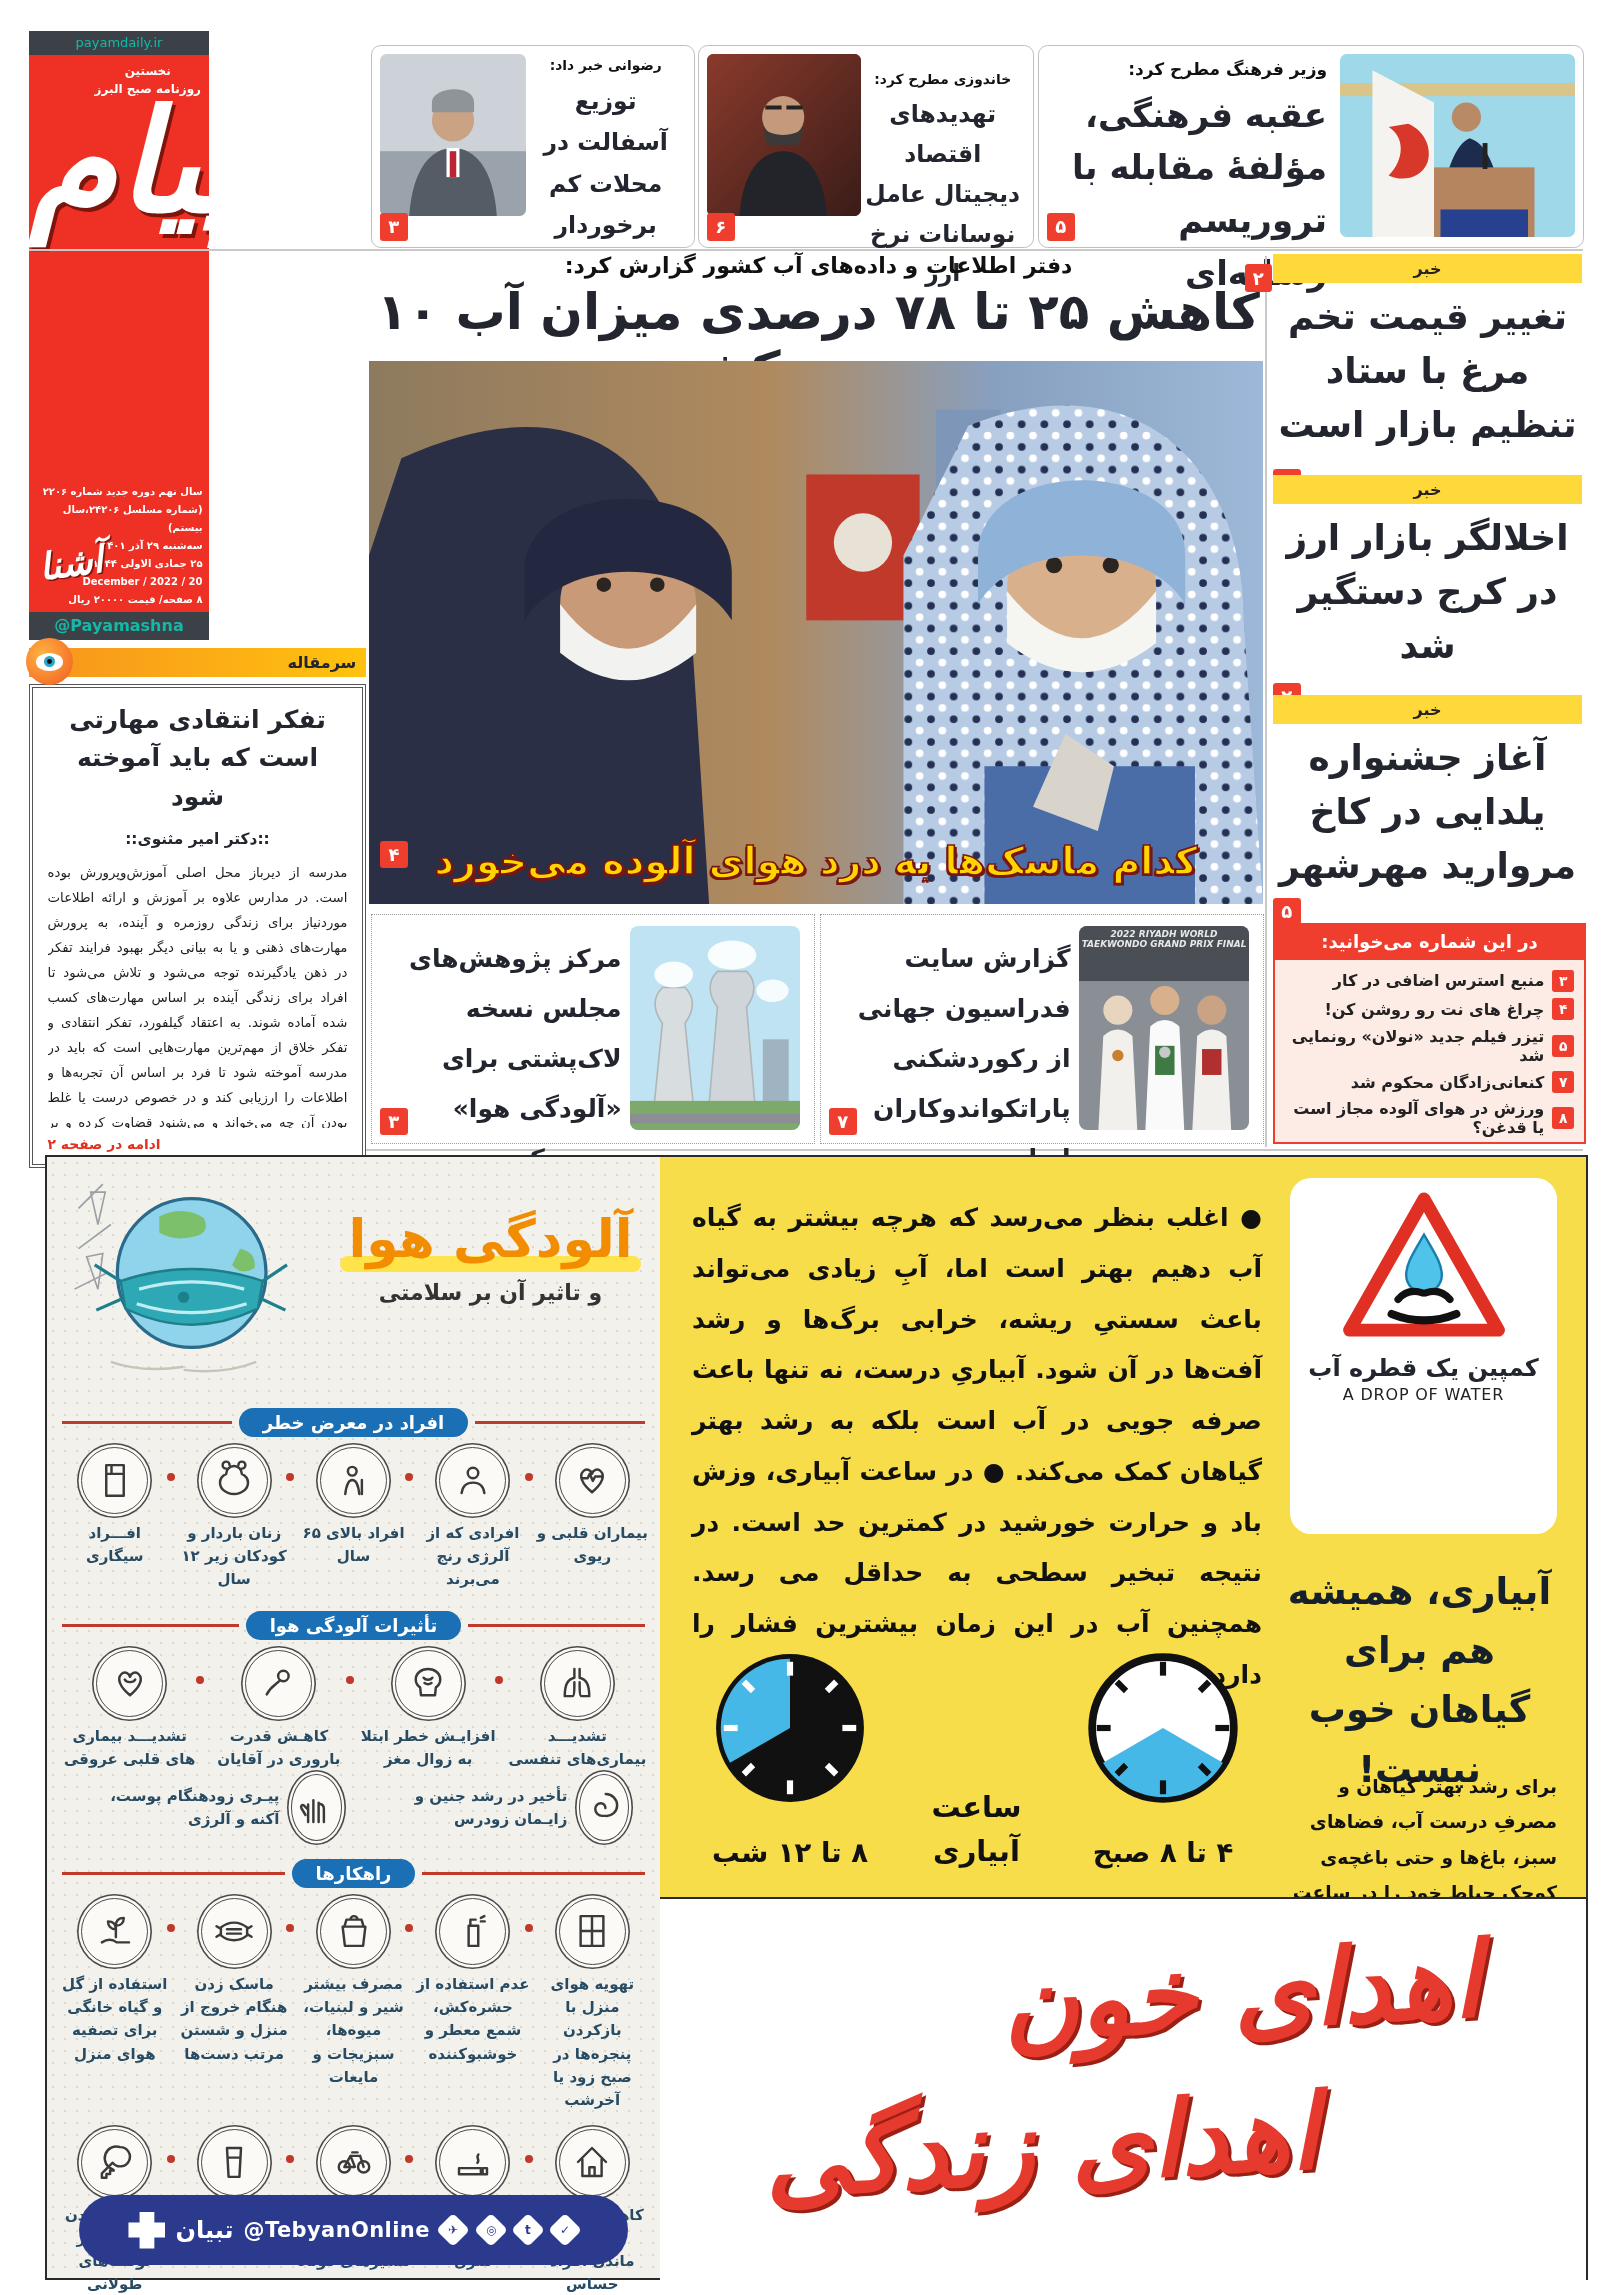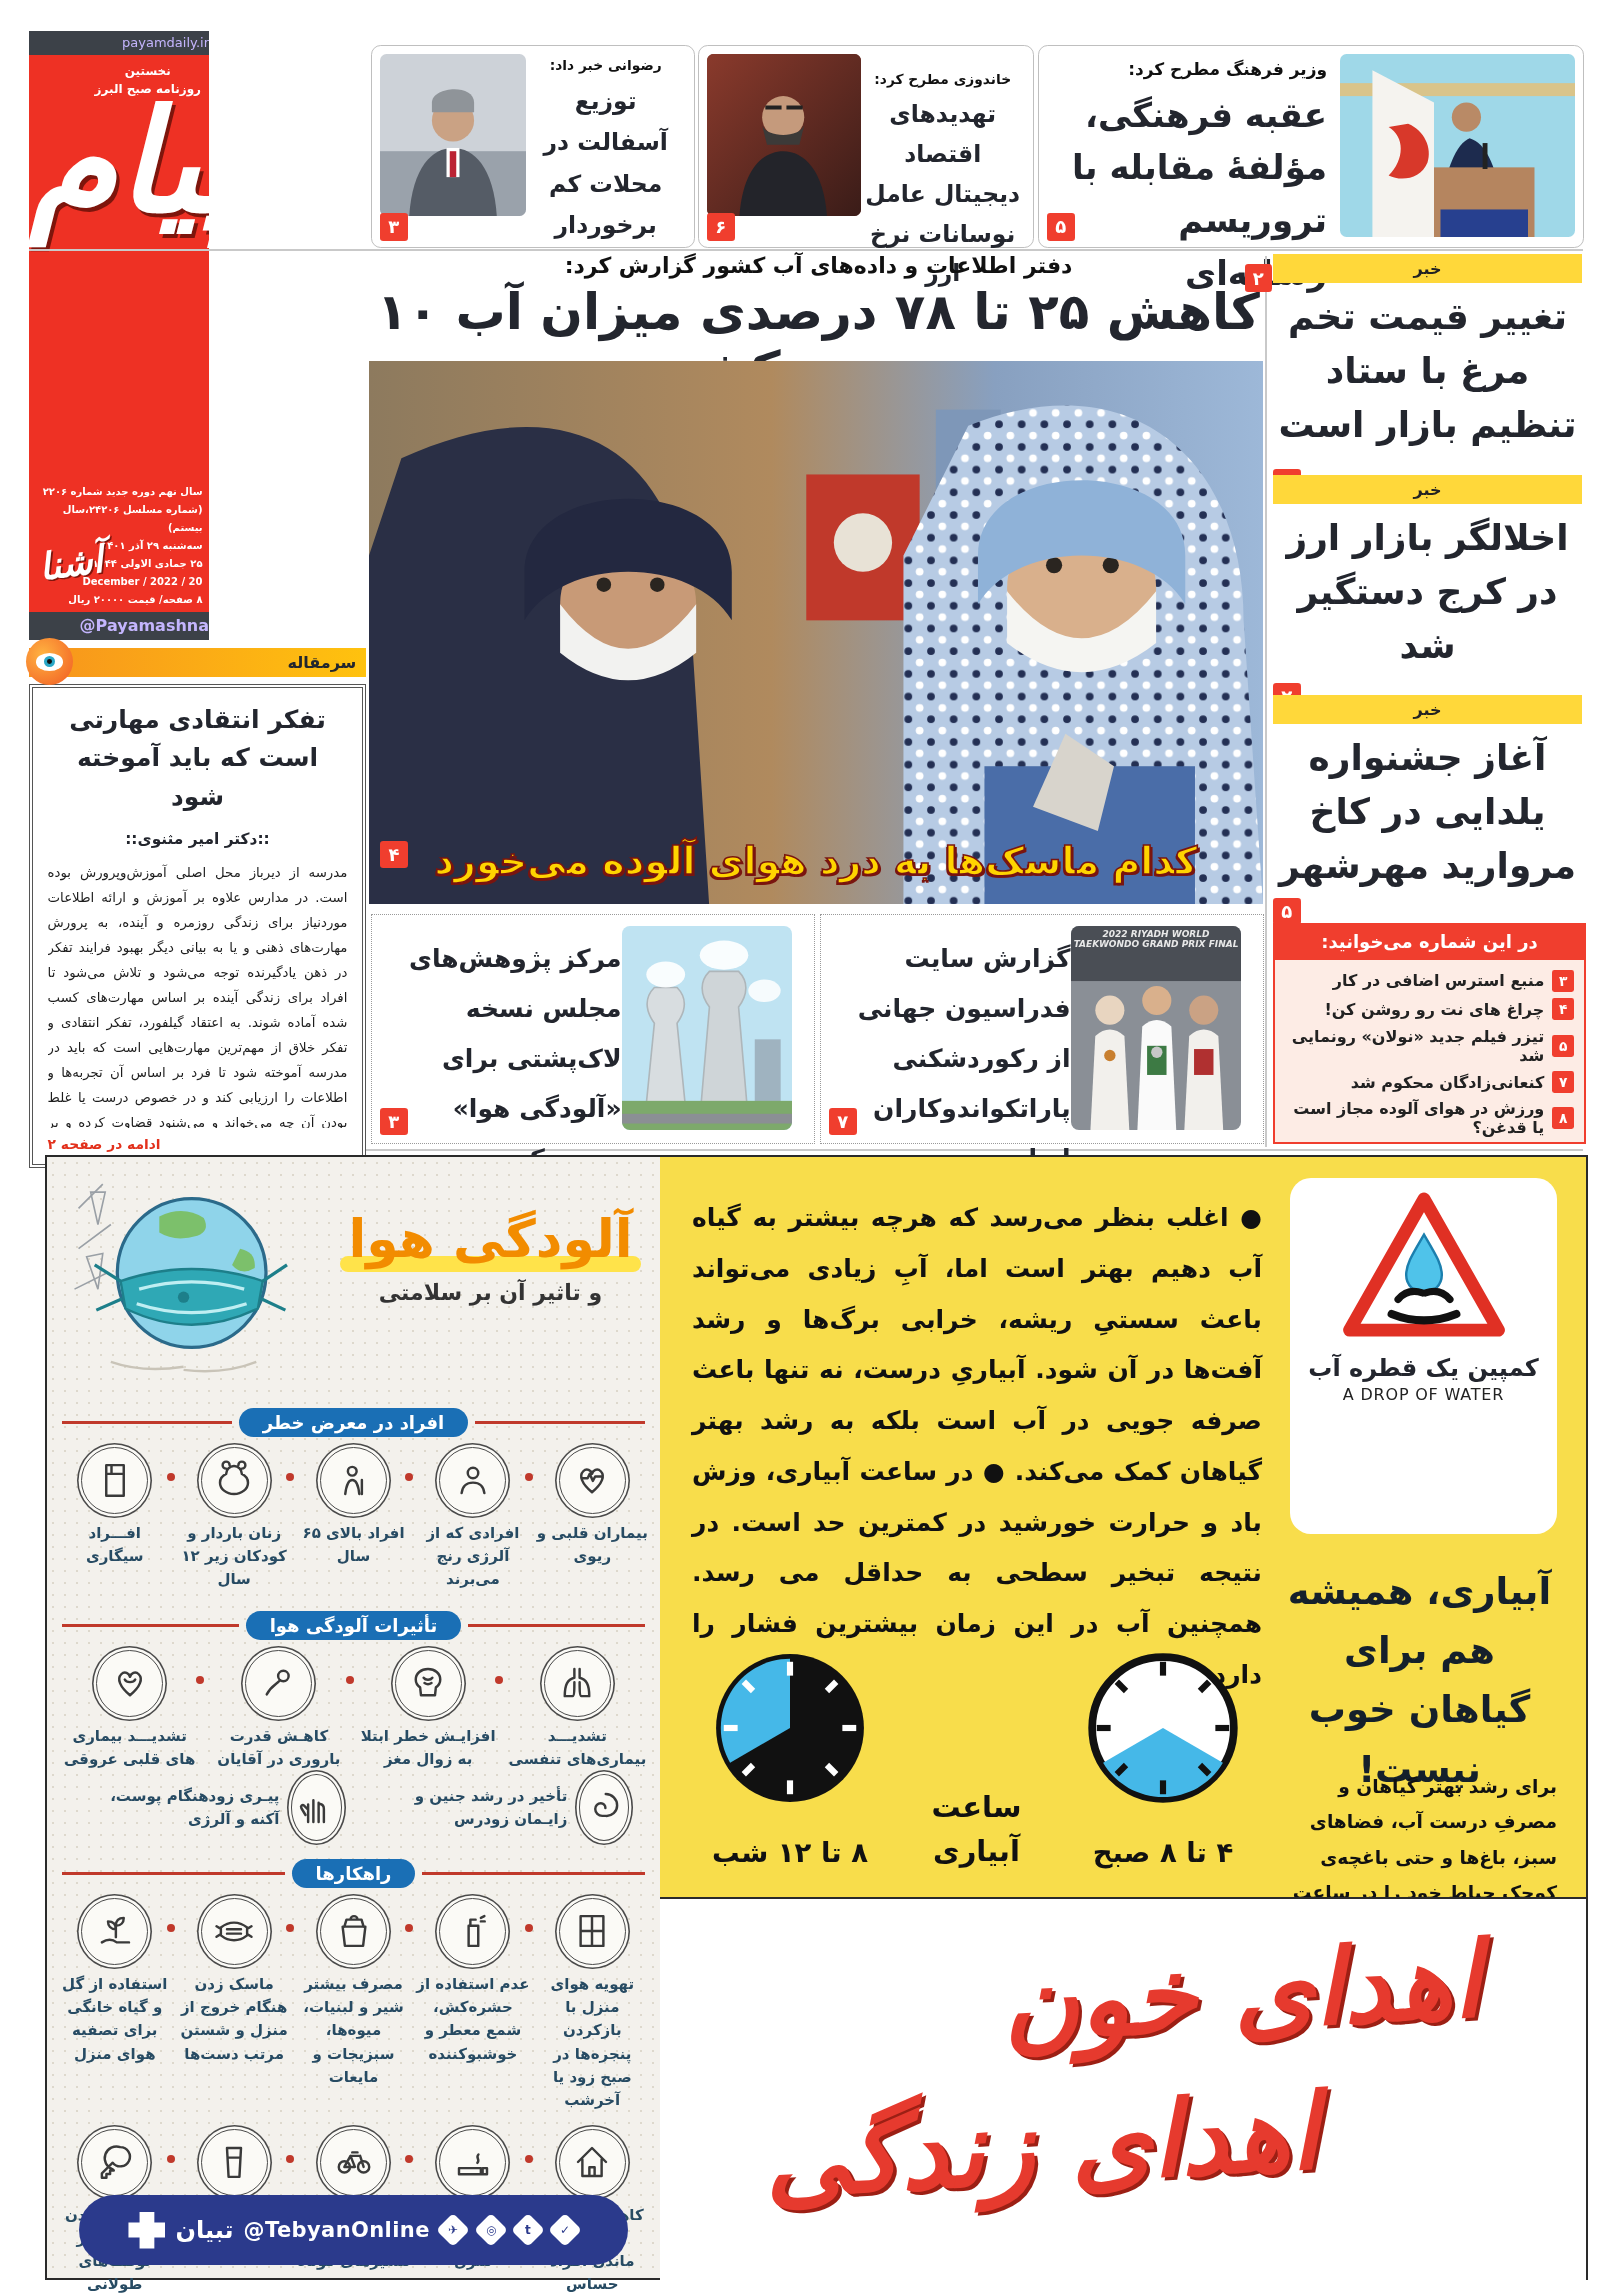--- a/index.html
+++ b/index.html
@@ -2,21 +2,21 @@
 <html style="font-size:13px"><head>
 <meta charset="utf-8">
 <style>
   html,body{margin:0;padding:0;background:#e9e9e9;}
   #page{position:relative;width:1607px;height:2295px;background:#ffffff;overflow:hidden;
         font-family:"DejaVu Sans",sans-serif;color:#23262e;}
   .abs{position:absolute;}
   .rtl{direction:rtl;}
   
   #mast{left:29px;top:31px;width:180px;height:609px;}
-  .mbar{background:#3c4148;color:#c4b5fd;text-align:right;}
+  .mbar{background:#3c4148;color:#14b8a6;text-align:center;}
   #mast-url{height:24px;line-height:24px;font-size:13px;}
   #mast-red{position:relative;height:557px;background:#ee3124;overflow:hidden;}
   #mast-tag{position:absolute;top:6.5px;right:8px;color:#fff;font-size:12px;font-weight:bold;text-align:center;line-height:1.5;}
   #mast-logo{position:absolute;top:24px;left:0;width:100%;text-align:center;color:#fff;
              font-size:142px;font-weight:bold;text-shadow:3.2px 4px 0 #7e150c;font-style:italic;}
   #mast-dates{position:absolute;top:428px;right:6.5px;color:#fff;font-size:10px;font-weight:bold;
               text-align:right;line-height:1.8;direction:rtl;}
   #mast-logo2{position:absolute;left:9.7px;bottom:27.5px;color:#fff;font-size:37px;font-weight:bold;
               font-style:italic;transform:rotate(-8deg);text-shadow:1.6px 1.6px 0 #7e150c;}
   #mast-handle{height:27.5px;line-height:27.5px;font-size:16px;font-weight:bold;}
@@ -34,21 +34,21 @@
   #lead .kick{font-size:22px;margin-bottom:4.9px;}
   #lead .ttl{font-size:50px;letter-spacing:-0.8px;}
   
   #mainphoto{left:369px;top:361px;width:894px;height:543px;overflow:hidden;}
   #caption{position:absolute;left:0;right:0;bottom:21px;text-align:center;font-size:38px;font-weight:bold;
            color:#ffd400;-webkit-text-stroke:1.6px #7a150f;text-shadow:2.4px 2.4px 0 #7a150f,-1.6px 1.6px 0 #7a150f;}
   
   .sbox{border:1.6px dotted #9a9a9a;background:#fff;}
   .sbox .stitle{position:absolute;right:auto;left:14.6px;top:19.4px;width:235px;text-align:right;
                 font-size:25px;font-weight:bold;line-height:2.0;direction:rtl;}
-  .sbox .sphoto{position:absolute;right:22px;top:11.3px;border-radius:8px;overflow:hidden;margin-left:36px;}
+  .sbox .sphoto{position:absolute;right:14px;top:11.3px;border-radius:8px;overflow:hidden;margin-left:36px;}
   
   .rnews{left:1273px;width:309px;text-align:center;}
   .ybar{height:29px;line-height:29px;background:#ffd83a;font-size:16px;font-weight:bold;color:#222;}
   .rnews .ttl{font-size:36px;line-height:1.5;margin-top:6.5px;}
   #hl{left:1273px;top:923px;width:309px;height:217px;border:2.4px solid #f03e2e;background:#fdece5;}
   #hl-head{height:36px;line-height:36px;background:#f03e2e;color:#fff;text-align:center;
            font-size:18px;font-weight:bold;margin:-0.8px -0.8px 6.5px -0.8px;}
   .hlrow{display:flex;direction:rtl;align-items:center;gap:8px;padding:3.2px 9.7px;}
   .hlnum{width:22px;height:22px;background:#f03e2e;color:#fff;border-radius:2.4px;flex:0 0 22px;
          display:flex;align-items:center;justify-content:center;font-size:13.8px;font-weight:bold;}

